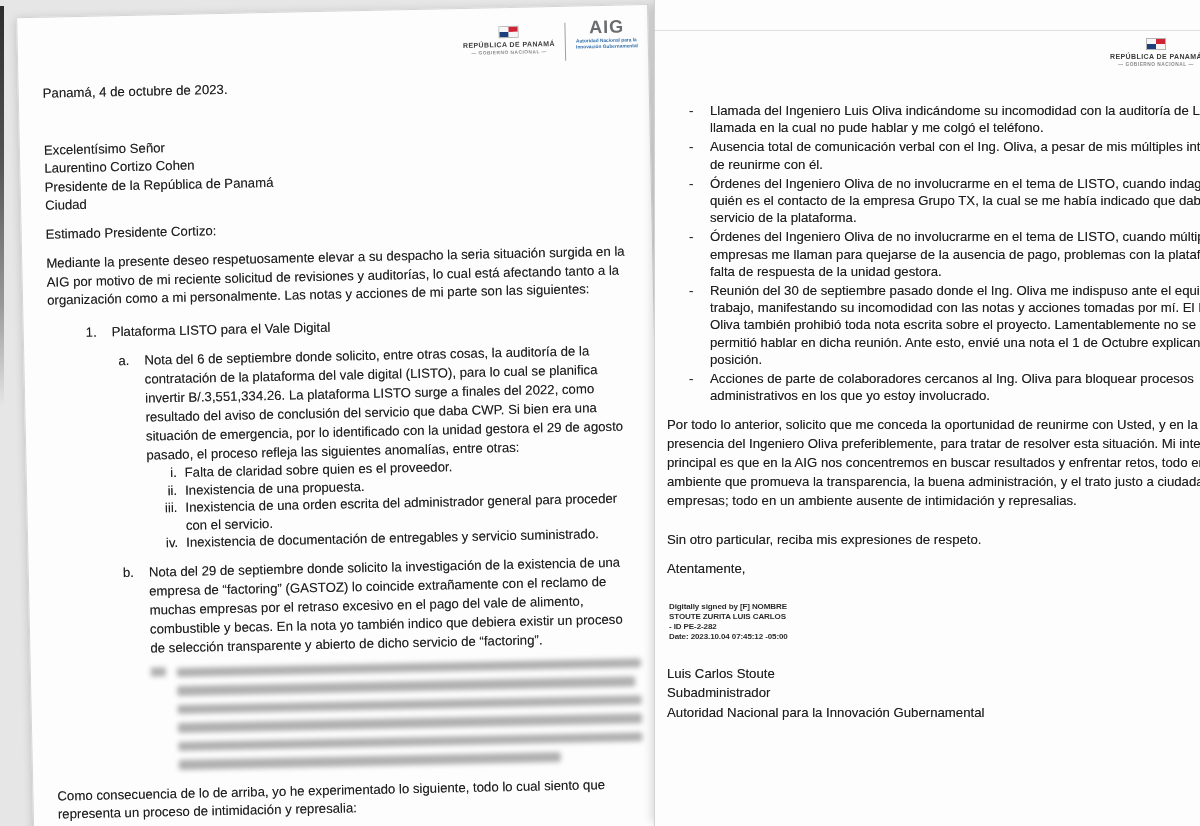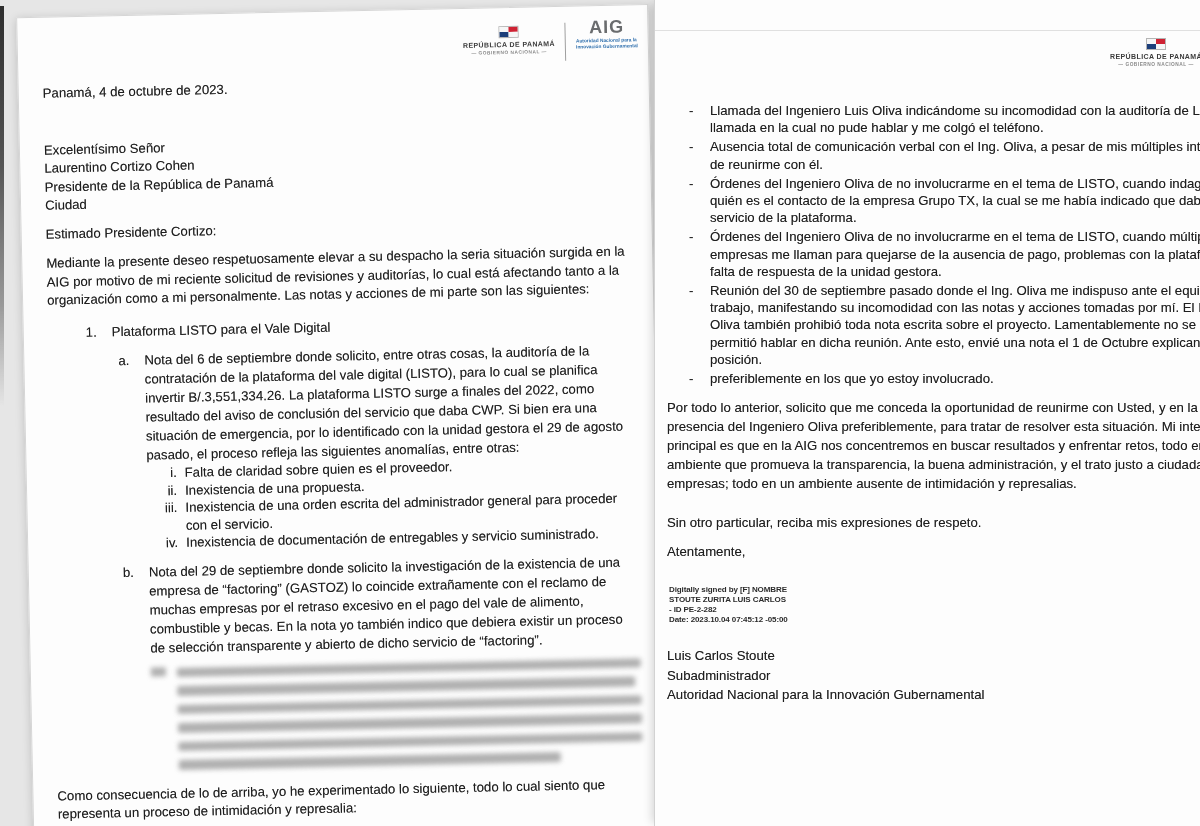--- a/index.html
+++ b/index.html
@@ -255,21 +255,22 @@
             <div>Reunión del 30 de septiembre pasado donde el Ing. Oliva me indispuso ante el equipo de</div>
             <div>trabajo, manifestando su incomodidad con las notas y acciones tomadas por mí. El Ing.</div>
             <div>Oliva también prohibió toda nota escrita sobre el proyecto. Lamentablemente no se me</div>
             <div>permitió hablar en dicha reunión. Ante esto, envié una nota el 1 de Octubre explicando mi</div>
             <div>posición.</div>
           </div>
       </div>
       <div class="bullet">
         <span class="dash t">-</span>
         <div class="t lines">
-            <div>preferiblemente en los que yo estoy involucrado.</div>
+            <div>Acciones de parte de colaboradores cercanos al Ing. Oliva para bloquear procesos</div>
+            <div>administrativos en los que yo estoy involucrado.</div>
           </div>
       </div>
     </div>
 
     <div class="rpara t lines">
         <div>Por todo lo anterior, solicito que me conceda la oportunidad de reunirme con Usted, y en la</div>
         <div>presencia del Ingeniero Oliva preferiblemente, para tratar de resolver esta situación. Mi interés</div>
         <div>principal es que en la AIG nos concentremos en buscar resultados y enfrentar retos, todo en un</div>
         <div>ambiente que promueva la transparencia, la buena administración, y el trato justo a ciudadanos y</div>
         <div>empresas; todo en un ambiente ausente de intimidación y represalias.</div>

